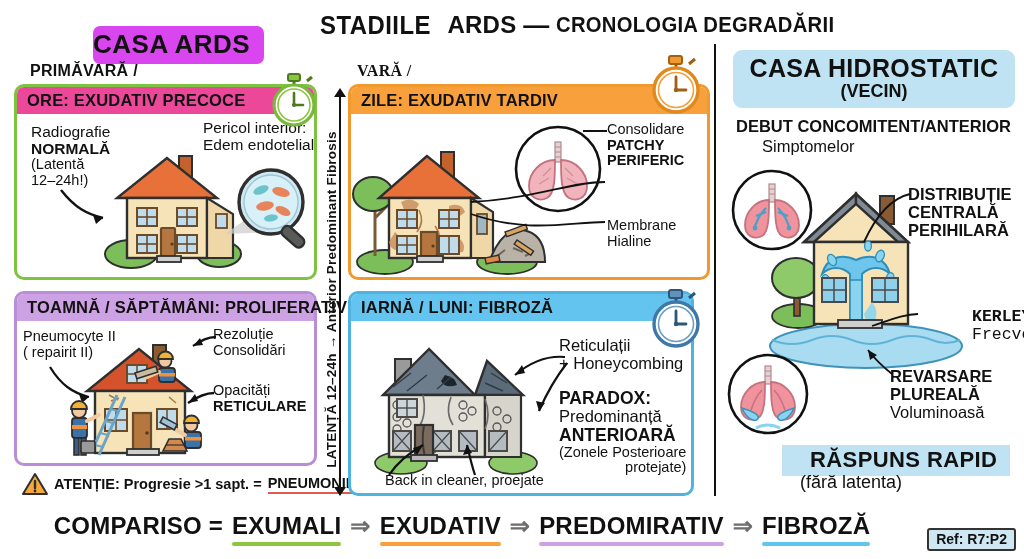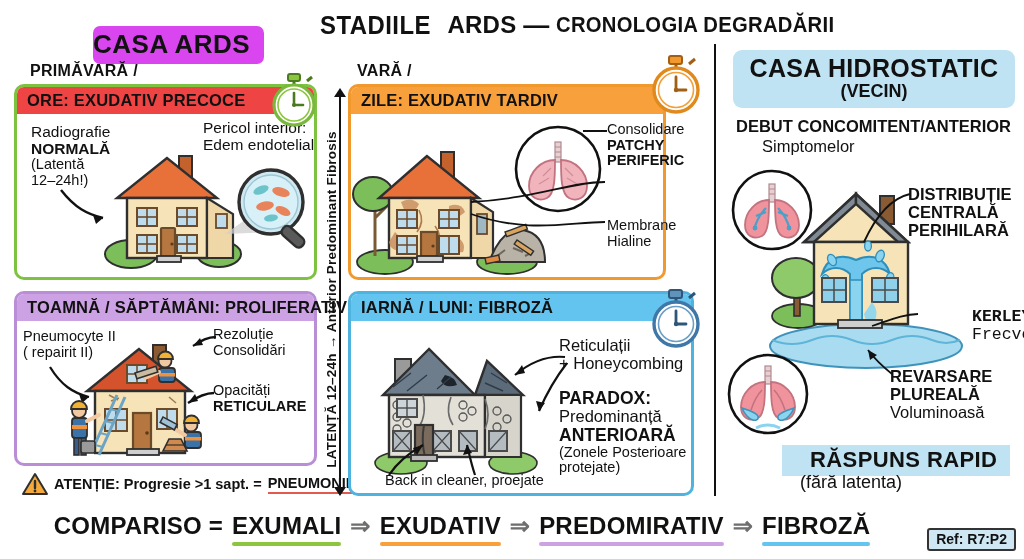--- a/index.html
+++ b/index.html
@@ -54,21 +54,21 @@
     position: absolute; left: 0; top: 0;
     height: 27px; display: flex; align-items: center;
     padding: 0 10px;
     border-radius: 7px 7px 0 0;
     font-size: 16.5px; font-weight: 800; letter-spacing: .2px;
     white-space: nowrap;
   }
   .panel-body { position: absolute; left: 0; right: 0; top: 27px; bottom: 0; }
 
   .p-green  { border-color: #7ec242; }
-  .p-green  > .panel-head  { background: #ef4444; width: 100%; }
+  .p-green  > .panel-head  { background: #ec4899; width: 100%; }
   .p-orange { border-color: #f2992e; }
   .p-orange > .panel-head  { background: #f7a03c; width: 100%; }
   .p-purple { border-color: #b98ed6; }
   .p-purple > .panel-head  { background: #cda2e4; width: 100%; }
   .p-blue   { border-color: #4fb3e0; }
   .p-blue   > .panel-head  { background: #63c4ef; width: 100%; }
 
   
   .watch { position: absolute; }
 
@@ -175,21 +175,21 @@
     <span class="title-2">ARDS</span>
     <span class="title-dash">—</span>
     <span class="title-3">CRONOLOGIA DEGRADĂRII</span>
   </div>
 
   <div class="casa-ards">
     <span class="chip">CASA ARDS</span>
   </div>
 
   <div class="season" style="left:30px; top:62px;">PRIMĂVARĂ /</div>
-  <div class="season" style="left:357px; top:62px;">VARĂ /</div>
+  <div class="season" style="left:357px; top:62px;font-family:Liberation Serif, serif;">VARĂ /</div>
 
   <div class="panel p-green" style="left:14px; top:84px; width:303px; height:196px;">
     <div class="panel-head">ORE: EXUDATIV PRECOCE</div>
     <div class="panel-body">
 
       <div class="anno t15" style="left:14px; top:10px;">
         <div class="r">Radiografie</div>
         <div class="b">NORMALĂ</div>
         <div class="r t14">(Latentă</div>
         <div class="r t14">12–24h!)</div>
@@ -349,21 +349,21 @@
     <span class="warn-underline">PNEUMONIE</span>
   </div>
 
   <div class="vaxis">
     <div class="vaxis-text">LATENȚĂ 12–24h → Anterior Predominant Fibrosis</div>
     <div class="vaxis-line"></div>
     <div class="vaxis-arrow-up"></div>
     <div class="vaxis-arrow-dn"></div>
   </div>
 
-  <div class="panel p-orange" style="left:348px; top:84px; width:318px; height:196px;">
+  <div class="panel p-orange" style="left:348px; top:84px; width:362px; height:196px;">
     <div class="panel-head">ZILE: EXUDATIV TARDIV</div>
     <div class="panel-body">
 
       <svg style="position:absolute; left:6px; top:22px;" width="190" height="140" viewBox="0 0 190 140">
         <ellipse cx="28" cy="126" rx="28" ry="12" fill="#7cbf5a" stroke="#2f2f2f" stroke-width="1.8"></ellipse>
         <ellipse cx="150" cy="126" rx="30" ry="12" fill="#7cbf5a" stroke="#2f2f2f" stroke-width="1.8"></ellipse>
         <path d="M18 120 L18 60 M18 70 l-12 -12 M18 82 l12 -12" stroke="#7a5a34" stroke-width="3" fill="none"></path>
         <ellipse cx="16" cy="58" rx="20" ry="17" fill="#7cbf5a" stroke="#2f2f2f" stroke-width="2"></ellipse>
         <rect x="84" y="16" width="13" height="26" fill="#c4622e" stroke="#2f2f2f" stroke-width="2"></rect>
         <polygon points="70,20 22,62 122,62" fill="#e8713a" stroke="#2f2f2f" stroke-width="2.4"></polygon>
@@ -496,21 +496,21 @@
         <polygon points="24,22 34,20 31,12" fill="#111"></polygon>
         <path d="M76 10 C 62 28, 54 44, 48 58" stroke="#111" stroke-width="2.2" fill="none"></path>
         <polygon points="48,58 54,50 45,48" fill="#111"></polygon>
       </svg>
 
       <div class="anno t16" style="left:208px; top:68px;">
         <div class="b t17">PARADOX:</div>
         <div class="r">Predominanță</div>
         <div class="b t17">ANTERIOARĂ</div>
         <div class="r t14">(Zonele Posterioare</div>
-        <div class="r t14" style="text-align:left;">protejate)</div>
+        <div class="r t14" style="text-align:right;">protejate)</div>
       </div>
 
       <div class="anno t14" style="left:34px; top:152px;">Back in cleaner, proejate</div>
       <svg style="position:absolute; left:28px; top:112px;" width="130" height="46">
         <path d="M10 42 C 18 30, 30 20, 44 12" stroke="#111" stroke-width="2.2" fill="none"></path>
         <polygon points="44,12 34,15 38,22" fill="#111"></polygon>
         <path d="M96 42 C 92 30, 90 20, 88 12" stroke="#111" stroke-width="2.2" fill="none"></path>
         <polygon points="88,12 84,22 93,20" fill="#111"></polygon>
       </svg>
     </div>

